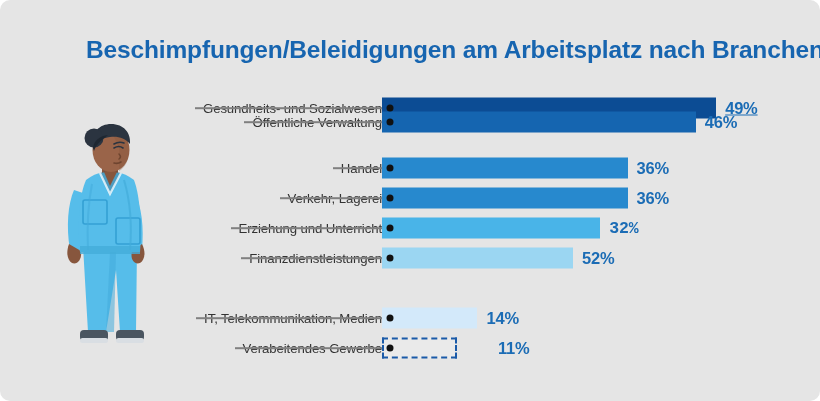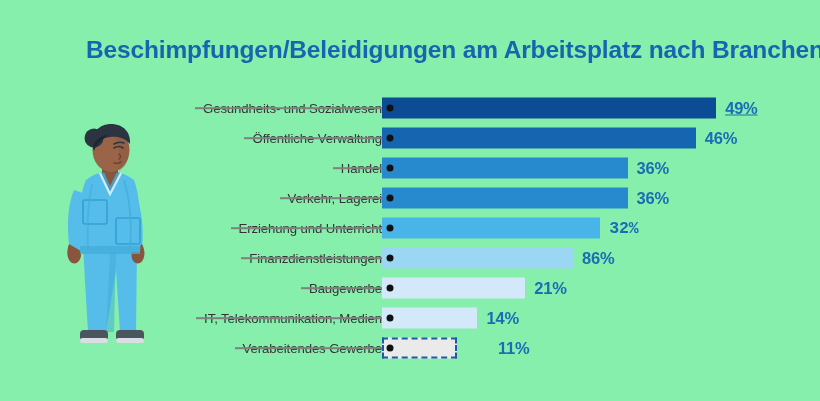--- a/index.html
+++ b/index.html
@@ -12,21 +12,22 @@
     height: 401px;
     overflow: hidden;
     font-family: "Liberation Sans", sans-serif;
     position: relative;
     -webkit-font-smoothing: antialiased;
   }
 
   #infographic {
     position: absolute;
     inset: 0;
-    background: #86efac;
+    background: #e5e5e5;
+    border-radius: 10px;
   }
 
   
   .chart-title {
     position: absolute;
     left: 86px;
     top: 36px;
     width: 720px;
     font-size: 24.5px;
     font-weight: bold;
@@ -183,21 +184,21 @@
   <div class="plot">
       <div class="bar-row" style="top: 5px;">
         <div class="label-cell">
           <span class="label-text">Gesundheits- und Sozialwesen</span>
         </div>
         <div class="leader" style="left: 194.984px; width: 195.016px;"></div>
         <div class="bar" style="width: 334.18px; background: rgb(12, 76, 148);"></div>
         <div class="dot"></div>
         <div class="bar-value" style="left: 725.18px; color: rgb(27, 108, 181); text-decoration: underline;">49%</div>
       </div>
-      <div class="bar-row" style="top: 35px;">
+      <div class="bar-row" style="top: 19px;">
         <div class="label-cell">
           <span class="label-text">Öffentliche Verwaltung</span>
         </div>
         <div class="leader" style="left: 244.484px; width: 145.516px;"></div>
         <div class="bar" style="width: 313.72px; background: rgb(21, 101, 176);"></div>
         <div class="dot"></div>
         <div class="bar-value" style="left: 704.72px; color: rgb(27, 108, 181);">46%</div>
       </div>
       <div class="bar-row" style="top: 65px;">
         <div class="label-cell">
@@ -226,30 +227,21 @@
         <div class="dot"></div>
         <div class="bar-value" style="left: 609.24px; color: rgb(27, 108, 181); font-family: Liberation Mono, monospace;">32%</div>
       </div>
       <div class="bar-row" style="top: 155px;">
         <div class="label-cell">
           <span class="label-text">Finanzdienstleistungen</span>
         </div>
         <div class="leader" style="left: 241.297px; width: 148.703px;"></div>
         <div class="bar" style="width: 190.96px; background: rgb(155, 214, 242);"></div>
         <div class="dot"></div>
-        <div class="bar-value" style="left: 581.96px; color: rgb(27, 108, 181);">86%</div>
-      </div>
-      <div class="bar-row" style="top: 185px;">
-        <div class="label-cell">
-          <span class="label-text">Baugewerbe</span>
-        </div>
-        <div class="leader" style="left: 300.938px; width: 89.0625px;"></div>
-        <div class="bar" style="width: 143.22px; background: rgb(211, 233, 250);"></div>
-        <div class="dot"></div>
-        <div class="bar-value" style="left: 534.22px; color: rgb(27, 108, 181);">21%</div>
+        <div class="bar-value" style="left: 581.96px; color: rgb(27, 108, 181);">52%</div>
       </div>
       <div class="bar-row" style="top: 215px;">
         <div class="label-cell">
           <span class="label-text">IT, Telekommunikation, Medien</span>
         </div>
         <div class="leader" style="left: 196.094px; width: 193.906px;"></div>
         <div class="bar" style="width: 95.48px; background: rgb(211, 233, 250);"></div>
         <div class="dot"></div>
         <div class="bar-value" style="left: 486.48px; color: rgb(27, 108, 181);">14%</div>
       </div>

